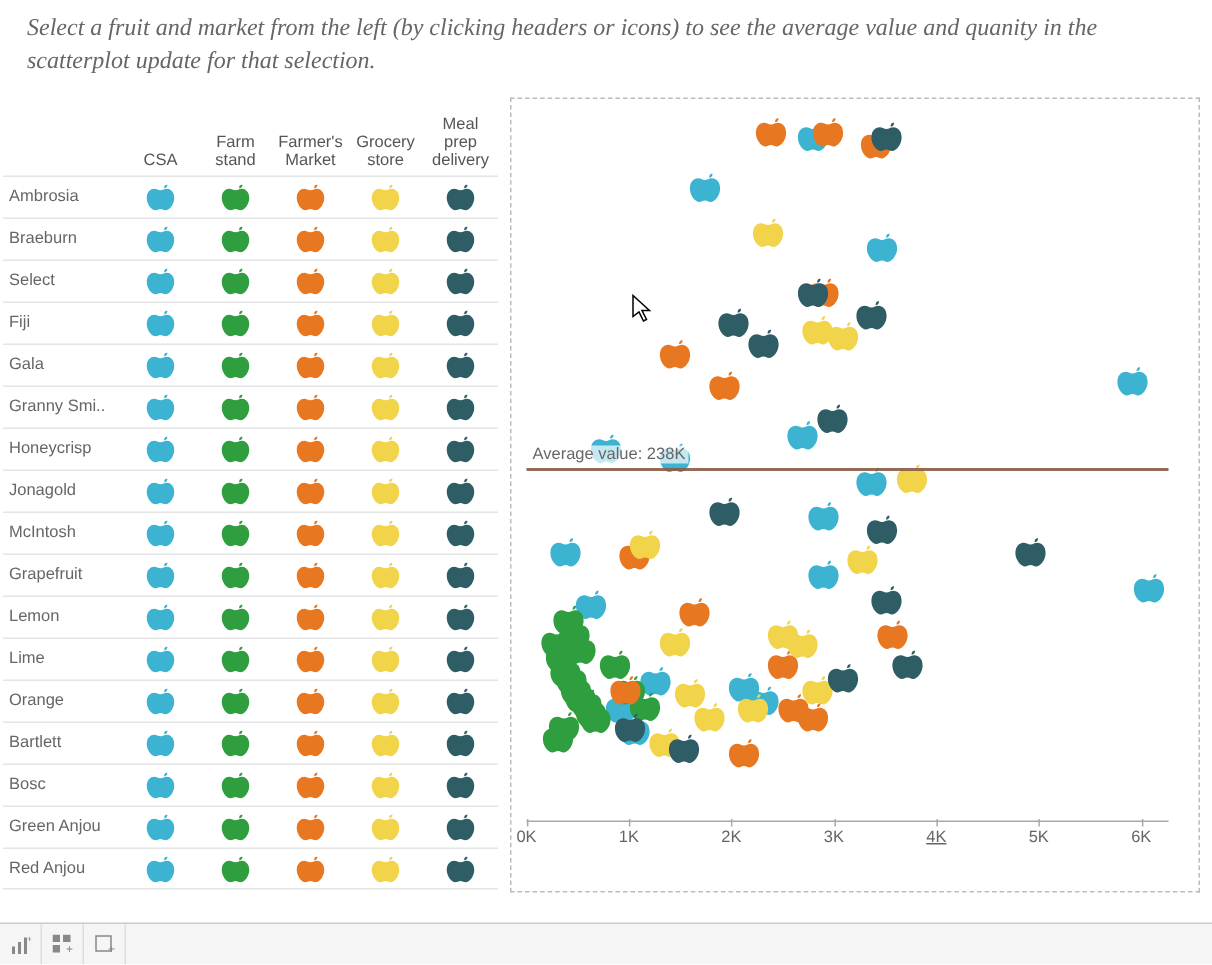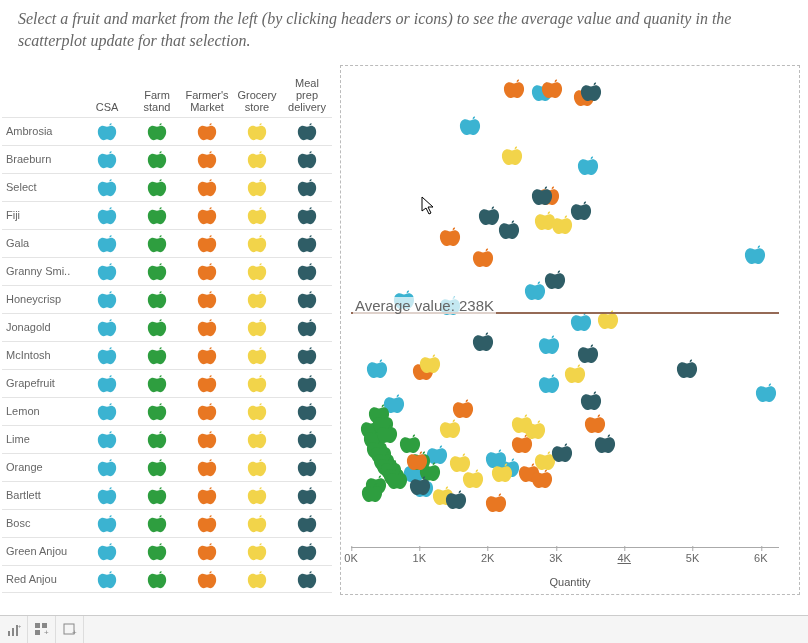--- a/index.html
+++ b/index.html
@@ -93,21 +93,21 @@
   .avg-line {
     position: absolute;
     left: 0;
     right: 0;
     height: 2px;
     background: #8a5a44;
     opacity: 0.9;
   }
   .avg-label {
     position: absolute;
-    font-size: 15px;
+    font-size: 11px;
     color: #666;
     background: rgba(255,255,255,0.7);
     padding: 0 2px;
   }
   .x-axis-line {
     position: absolute;
     left: 10px; right: 20px; bottom: 46px;
     height: 1px;
     background: #aaa;
   }
@@ -1251,21 +1251,20 @@
     <div class="x-axis-line"></div>
     <div class="x-ticks" id="xticks">
         <div class="x-tick" style="left:0%;">0K</div>
         <div class="x-tick" style="left:15.384615384615385%;">1K</div>
         <div class="x-tick" style="left:30.76923076923077%;">2K</div>
         <div class="x-tick" style="left:46.15384615384615%;">3K</div>
         <div class="x-tick" style="left:61.53846153846154%;text-decoration:underline;">4K</div>
         <div class="x-tick" style="left:76.92307692307693%;">5K</div>
         <div class="x-tick" style="left:92.3076923076923%;">6K</div>
       </div>
-    <div class="x-title">Quantity</div>
     <div class="cursor-img" style="left:80px; top:130px;">
       <svg width="16" height="20" viewBox="0 0 16 20">
         <path d="M1 1 L1 15 L5 12 L8 18 L10 17 L7 11 L12 11 Z" fill="#fff" stroke="#000" stroke-width="1"></path>
       </svg>
     </div>
   </div>
 </div>
 
 <div class="tabstrip">
   <div class="toolbtn">

